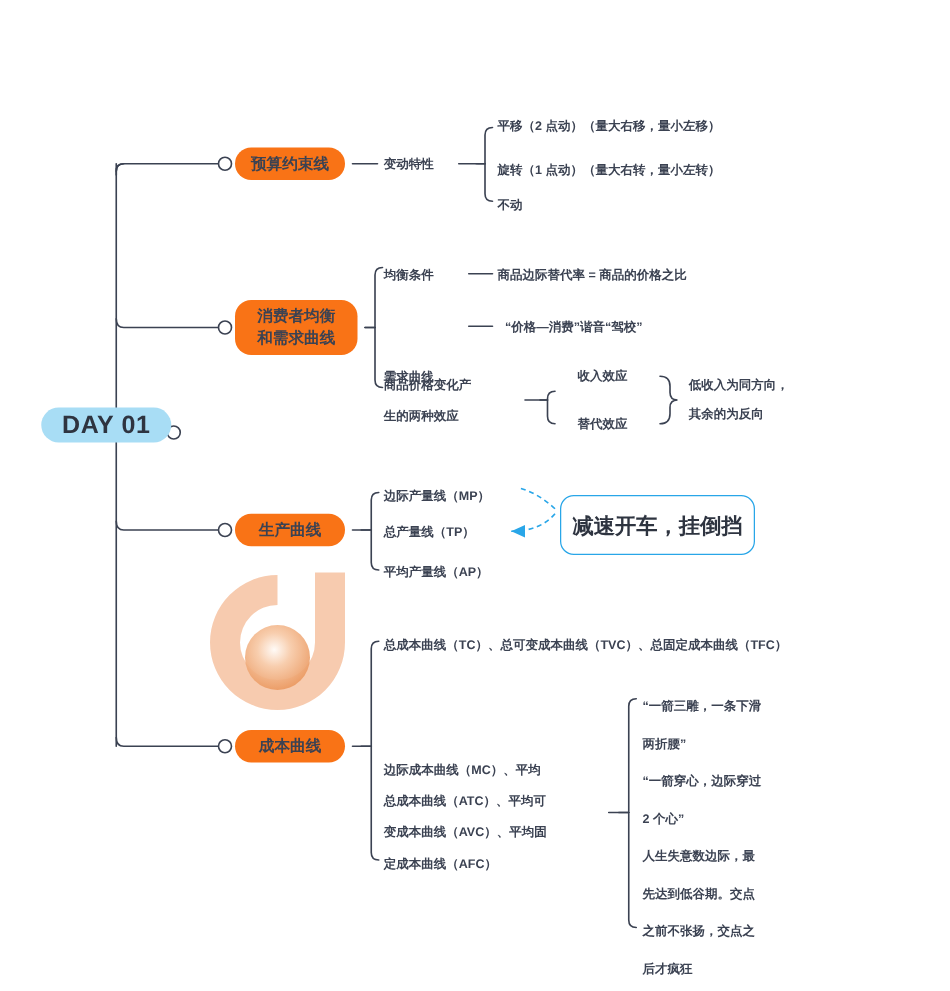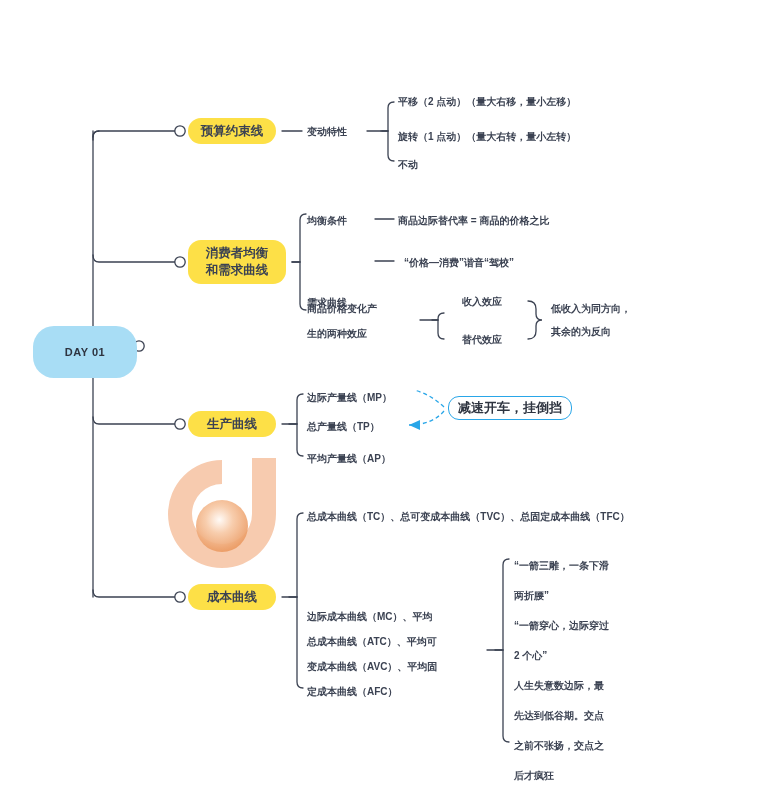--- a/index.html
+++ b/index.html
@@ -33,26 +33,26 @@
 
   
   .node{
     position:absolute;
     display:flex;align-items:center;justify-content:center;
     text-align:center;
     font-weight:bold;
     box-sizing:border-box;
   }
   .root-node{
-    left:33px;top:326px;width:104px;height:52px;
+    left:33px;top:326px;width:104px;height:28px;
     background:#a8ddf5;border-radius:21px;
-    font-size:11px;color:#2e3440;letter-spacing:.5px;
+    font-size:20px;color:#2e3440;letter-spacing:.5px;
   }
   .branch-node{
-    background:#fde047;border-radius:13px;
+    background:#f97316;border-radius:13px;
     font-size:12.5px;color:#3b4252;line-height:17px;
     padding:0 12px;
   }
   .bn1{left:188px;top:118px;width:88px;height:26px;}
   .bn2{left:188px;top:240px;width:98px;height:44px;}
   .bn3{left:188px;top:411px;width:88px;height:26px;}
   .bn4{left:188px;top:584px;width:88px;height:26px;}
 
   
   .txt{
@@ -89,25 +89,25 @@
   .t-ap{left:307px;top:446px;}
 
   
   .t-tc{left:307px;top:504px;}
   .t-mc{left:307px;top:604px;line-height:25px;}
   .t-mnemonic{left:514px;top:551px;line-height:30px;}
 
   
   .callout{
     position:absolute;left:448px;top:396px;
-    height:22px;padding:0 9px;
+    height:22px;padding:12px 9px;
     display:flex;align-items:center;
     border:1.3px solid #29a6e8;border-radius:11px;
     background:#ffffff;
-    font-size:13px;font-weight:bold;color:#2e3440;
+    font-size:17px;font-weight:bold;color:#2e3440;
     white-space:nowrap;
   }
 </style>
 </head>
 <body>
 
 <div id="canvas">
 
   <div class="wm wm-logo">
     <svg width="125" height="122" viewBox="0 0 125 122">

